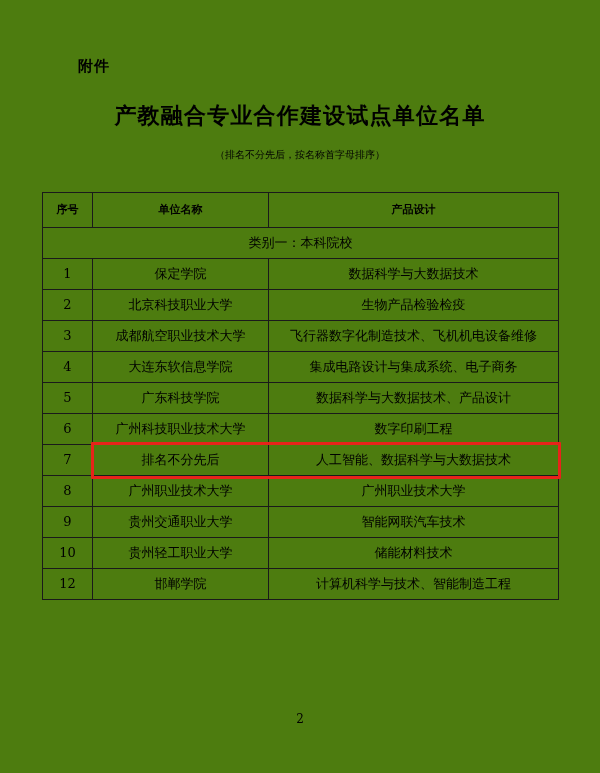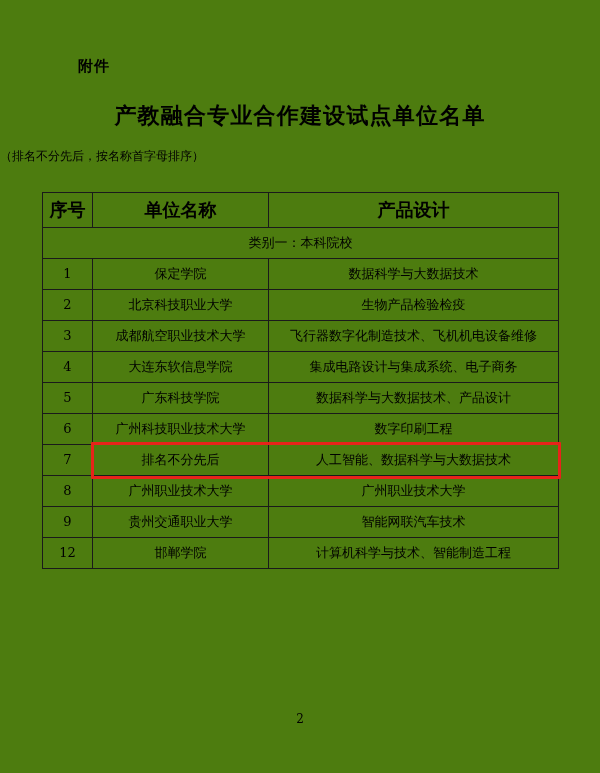--- a/index.html
+++ b/index.html
@@ -40,22 +40,22 @@
     font-size: 22px;
     font-weight: 700;
     letter-spacing: 1.2px;
     font-family: "DejaVu Serif", "Liberation Serif", serif;
   }
   .doc-subtitle {
     position: absolute;
     left: 0;
     right: 0;
     top: 148px;
-    text-align: left;
-    font-size: 12px;
+    text-align: center;
+    font-size: 10px;
     font-family: "DejaVu Serif", "Liberation Serif", serif;
   }
   .table-wrap {
     position: absolute;
     left: 42px;
     top: 192px;
     width: 516px;
   }
   table.doc-table {
     width: 100%;
@@ -68,21 +68,21 @@
     text-align: center;
     vertical-align: middle;
     font-size: 13px;
     height: 28px;
     padding: 1px 2px;
     line-height: 1.25;
     font-weight: 400;
   }
   table.doc-table thead td {
     font-weight: 700;
-    font-size: 18px;
+    font-size: 11px;
     height: 32px;
   }
   .col-no { width: 50px; }
   .col-name { width: 176px; }
   .col-major { width: 290px; }
   .category-row td {
     font-weight: 700;
     font-size: 13px;
     height: 30px;
   }
@@ -175,20 +175,25 @@
             <td>8</td>
             <td>广州职业技术大学</td>
             <td>广州职业技术大学</td>
           </tr>
           <tr>
             <td>9</td>
             <td>贵州交通职业大学</td>
             <td>智能网联汽车技术</td>
           </tr>
           <tr>
+            <td>10</td>
+            <td>贵州轻工职业大学</td>
+            <td>储能材料技术</td>
+          </tr>
+          <tr>
             <td>12</td>
             <td>邯郸学院</td>
             <td>计算机科学与技术、智能制造工程</td>
           </tr>
         </tbody>
     </table>
   </div>
 
   <div class="highlight-box" style="left: 90.5px; width: 470px; top: 441.5px; height: 37px; border-color: rgb(232, 35, 26);"></div>
 

